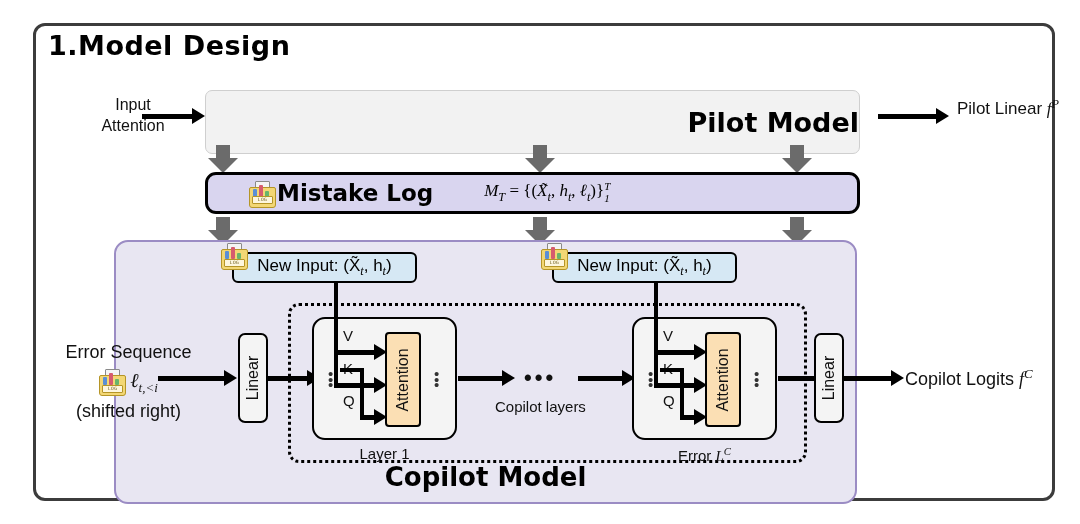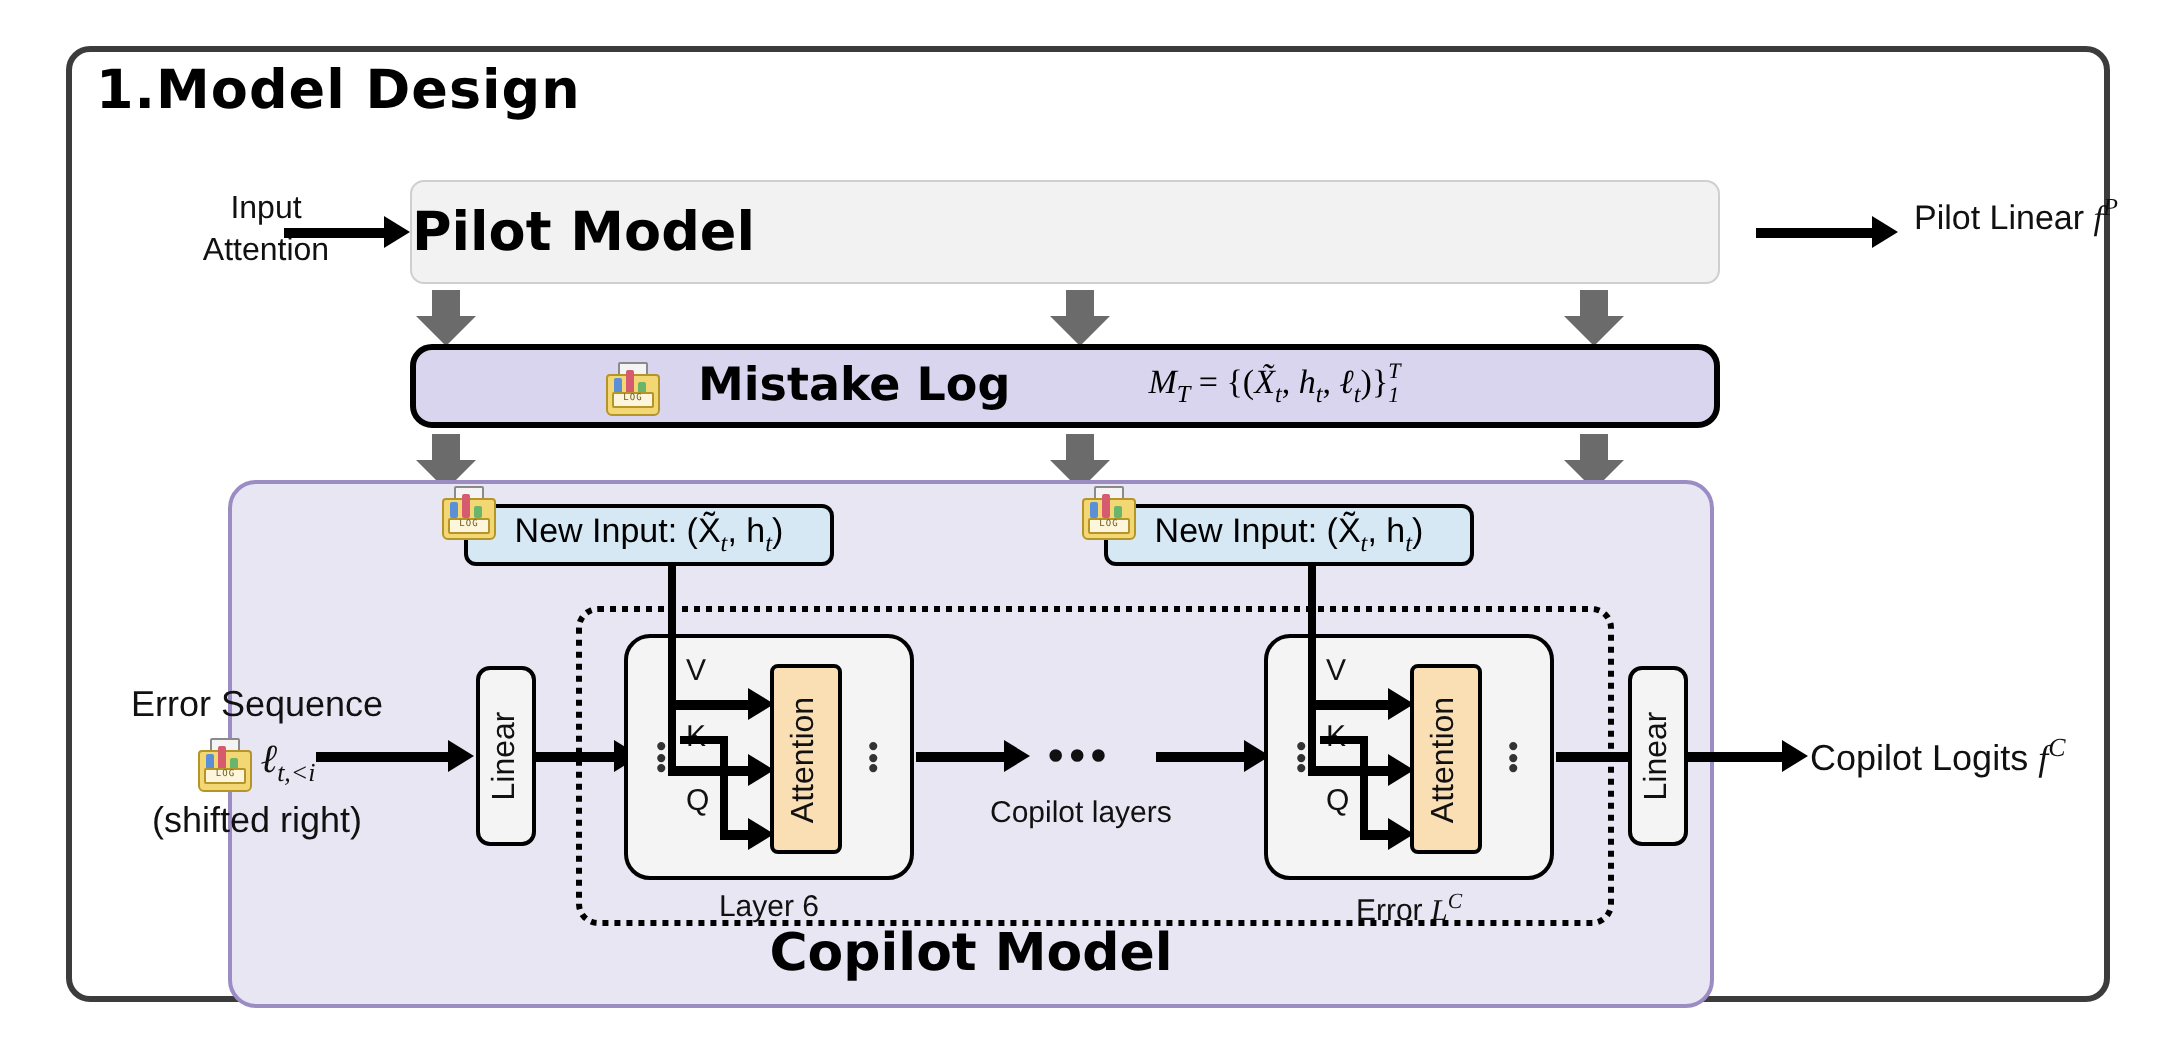--- a/index.html
+++ b/index.html
@@ -12,23 +12,23 @@
     border:3px solid #3c3c3c;border-radius:12px;background:#ffffff;box-sizing:border-box;
   }
   .title{
     position:absolute;left:48px;top:30px;
     font-family:"DejaVu Sans",sans-serif;
     font-size:27px;font-weight:700;color:#000;letter-spacing:.5px;white-space:nowrap;
   }
 
   
   .pilot-box{
-    position:absolute;left:205px;top:90px;width:655px;height:52px;
+    position:absolute;left:205px;top:90px;width:655px;height:64px;
     background:#f2f2f2;border:1.5px solid #cfcfcf;border-radius:7px;box-sizing:border-box;
-    display:flex;align-items:center;justify-content:flex-start;
+    display:flex;align-items:center;justify-content:flex-end;
   }
   .pilot-label{font-size:27px;font-weight:700;color:#000;font-family:"DejaVu Sans",sans-serif;}
 
   .input-seq{
     position:absolute;left:78px;top:95px;width:110px;text-align:center;
     font-size:16px;color:#111;line-height:1.3;
   }
   .pilot-logits{
     position:absolute;left:957px;top:108px;font-size:17px;color:#111;white-space:nowrap;
     transform:translateY(-50%);
@@ -56,21 +56,21 @@
     position:absolute;left:0;width:0;height:0;
     border-left:15px solid transparent;border-right:15px solid transparent;border-top:15px solid #6b6b6b;
   }
 
   
   .mistake-log{
     position:absolute;left:205px;top:172px;width:655px;height:42px;
     background:#d9d5ef;border:3.5px solid #000;border-radius:11px;box-sizing:border-box;
     display:flex;align-items:center;
   }
-  .ml-inner{display:flex;align-items:center;gap:21px;margin-left:95px;}
+  .ml-inner{display:flex;align-items:center;gap:3px;margin-left:41px;}
   .ml-title{font-size:23px;font-weight:700;color:#000;font-family:"DejaVu Sans",sans-serif;}
   .ml-formula{margin-left:48px;font-family:"Liberation Serif",serif;font-size:17px;color:#000;white-space:nowrap;}
 
   
   .logicon{position:relative;width:25px;height:25px;flex:0 0 25px;}
   .logicon .pg{position:absolute;left:6px;top:0px;width:13px;height:14px;background:#f4f4f4;border:1px solid #8a8a8a;border-radius:1px;}
   .logicon .pocket{position:absolute;left:0;top:6px;width:25px;height:19px;background:#f3d774;border:1px solid #b59527;border-radius:2px 2px 3px 3px;}
   .logicon .b1,.logicon .b2,.logicon .b3{position:absolute;bottom:9px;width:4px;border-radius:1px;}
   .logicon .b1{left:4px;height:8px;background:#5b8fd6;}
   .logicon .b2{left:10px;height:12px;background:#d65b6e;}
@@ -307,21 +307,21 @@
     </div>
 
     <div class="hline" style="left:26px;top:49px;width:24px;"></div>
     <div class="vline" style="left:46px;top:49px;height:48px;"></div>
     <div class="harrow" style="left:46px;top:98px;width:27px;">
       <div class="shaft" style="width:14px;"></div>
         <div class="head" style="left:14px;"></div>
     </div>
   </div>
   <div class="layer-caption" style="left:312px;top:445px;">
-    <span>Layer 6</span>
+    <span>Layer 1</span>
   </div>
 
   <div class="harrow" style="left:458px;top:378px;width:57px;">
     <div class="shaft" style="width:44px;"></div>
       <div class="head" style="left:44px;"></div>
   </div>
   <div class="hdots" style="left:524px;top:365px;">•••</div>
   <div class="copilot-layers-label" style="left:495px;top:398px;">Copilot layers</div>
   <div class="harrow" style="left:578px;top:378px;width:57px;">
     <div class="shaft" style="width:44px;"></div>

